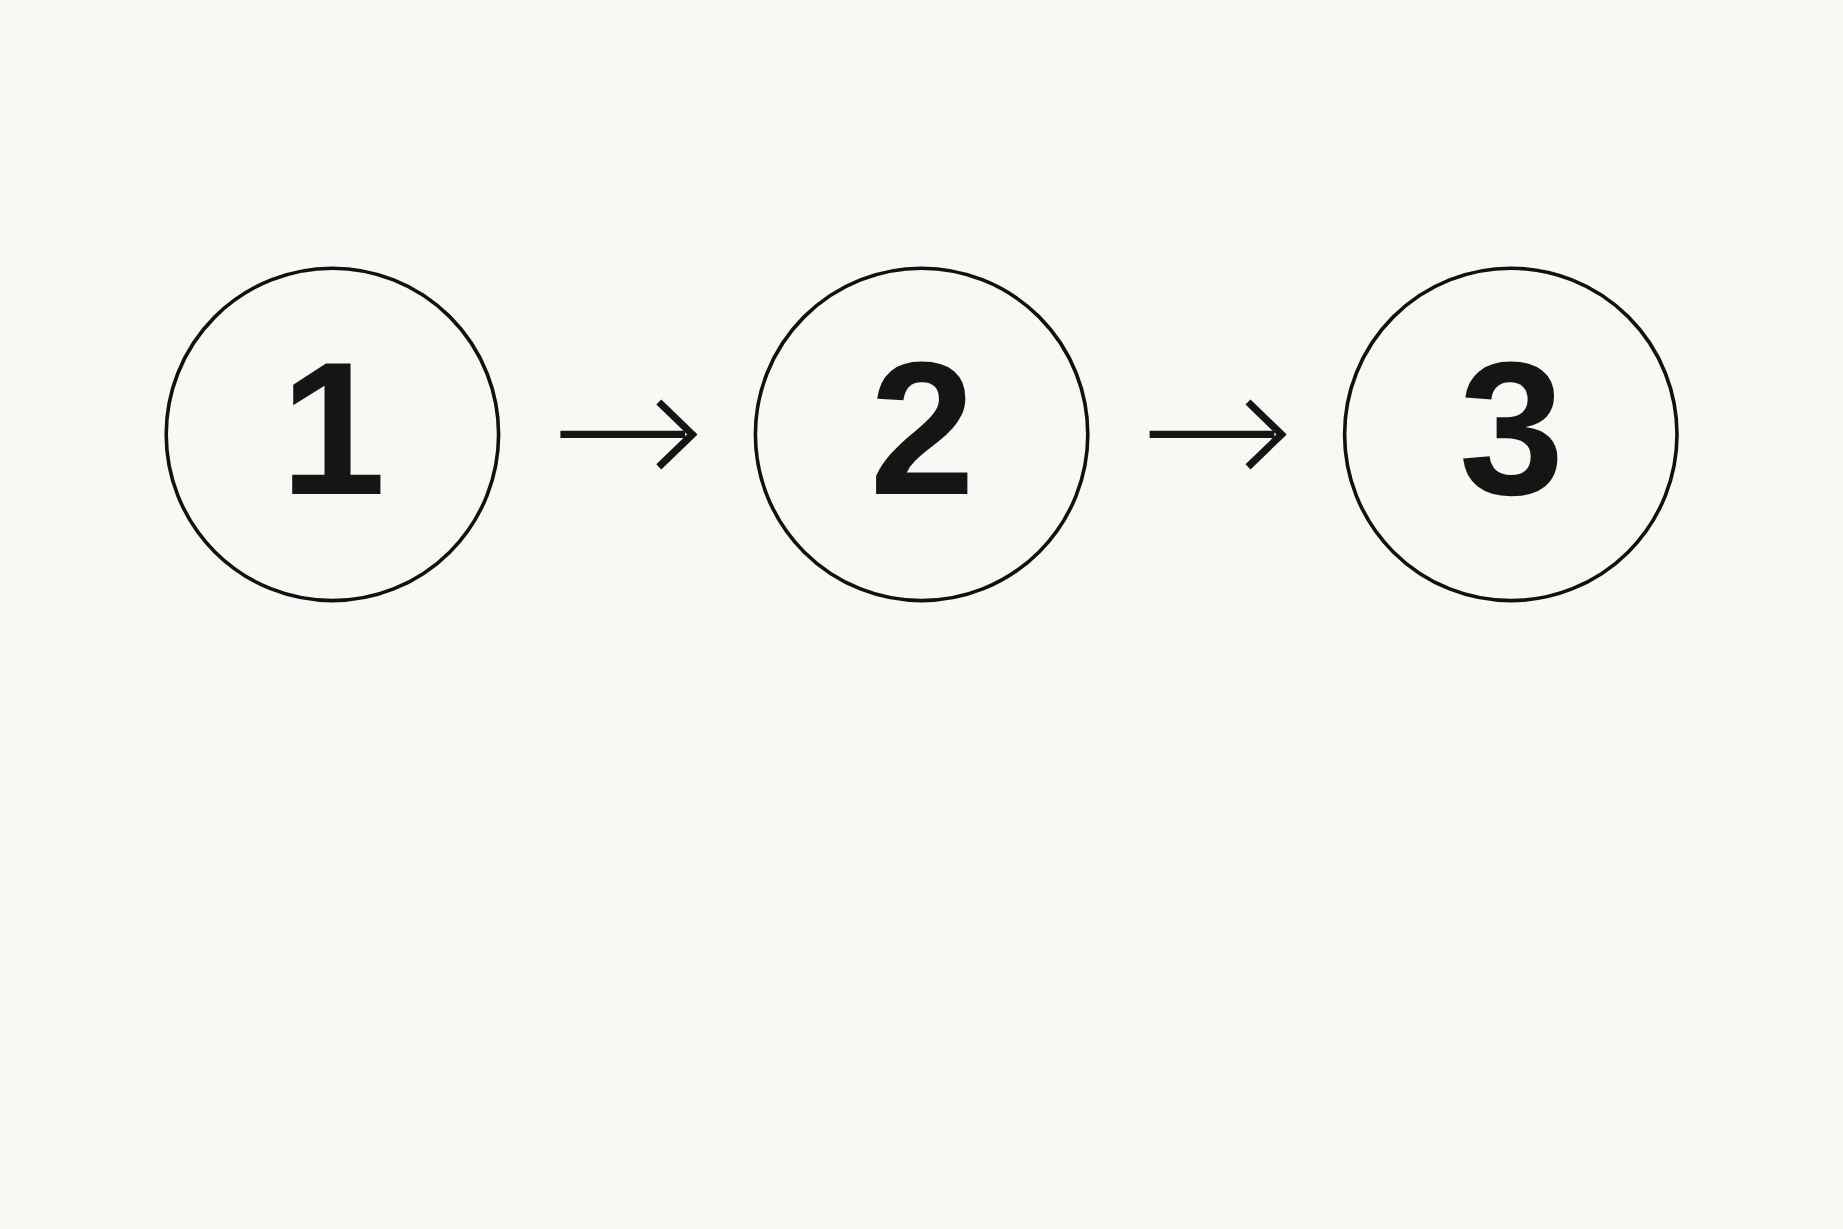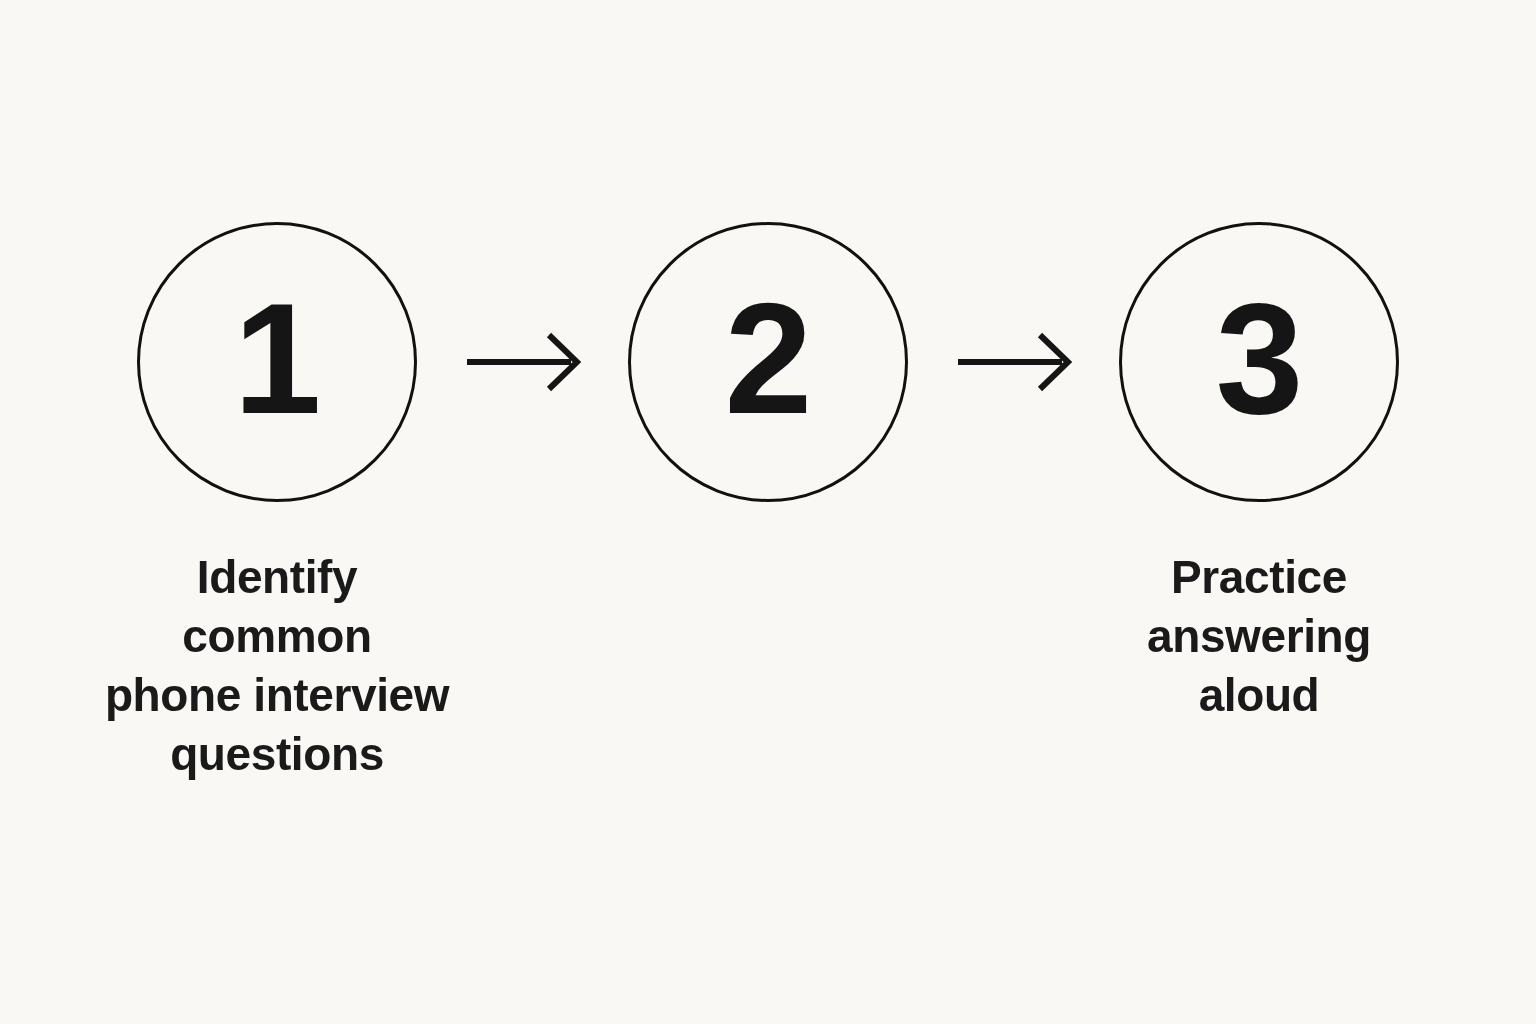--- a/index.html
+++ b/index.html
@@ -95,24 +95,20 @@
 <body>
 
 <div class="canvas">
 
   <div class="process-row">
 
     <div class="step">
       <div class="step-circle">
         <span class="step-number">1</span>
       </div>
-      <div class="step-label">Identify
-common
-phone interview
-questions</div>
     </div>
 
     <div class="connector">
       <svg class="arrow-svg" width="116" height="62" viewBox="0 0 116 62">
         <line x1="2" y1="31" x2="106" y2="31" stroke="#151515" stroke-width="6" stroke-linecap="butt"></line>
         <polyline points="84,4 112,31 84,58" fill="none" stroke="#151515" stroke-width="6" stroke-linecap="butt" stroke-linejoin="miter"></polyline>
       </svg>
     </div>
 
     <div class="step">
@@ -125,19 +121,16 @@
       <svg class="arrow-svg" width="116" height="62" viewBox="0 0 116 62">
         <line x1="2" y1="31" x2="106" y2="31" stroke="#151515" stroke-width="6" stroke-linecap="butt"></line>
         <polyline points="84,4 112,31 84,58" fill="none" stroke="#151515" stroke-width="6" stroke-linecap="butt" stroke-linejoin="miter"></polyline>
       </svg>
     </div>
 
     <div class="step">
       <div class="step-circle">
         <span class="step-number">3</span>
       </div>
-      <div class="step-label">Practice
-answering
-aloud</div>
     </div>
 
   </div>
 </div>
 
 </body></html>

